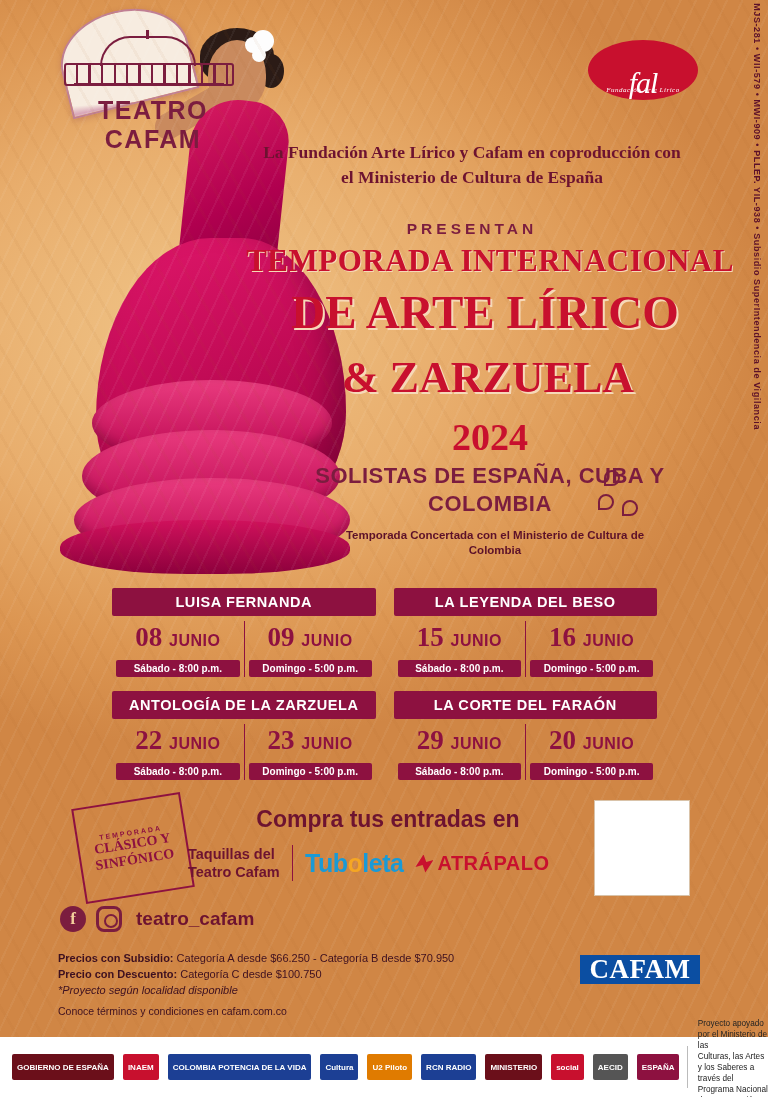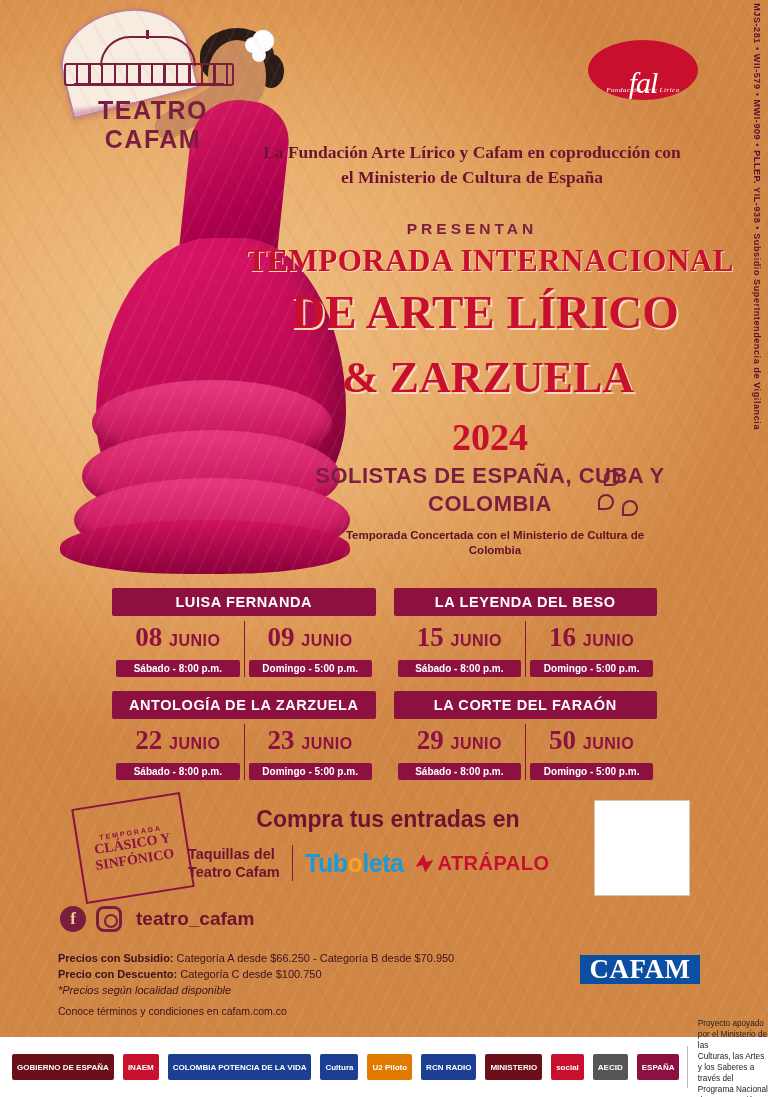--- a/index.html
+++ b/index.html
@@ -387,21 +387,21 @@
     </div>
 
     <div class="show">
       <div class="name">LA CORTE DEL FARAÓN</div>
       <div class="dates">
         <div class="d">
           <div class="day"><span>29</span> <span class="mon">JUNIO</span></div>
           <div class="time">Sábado - 8:00 p.m.</div>
         </div>
         <div class="d">
-          <div class="day"><span>50</span> <span class="mon">JUNIO</span></div>
+          <div class="day"><span>20</span> <span class="mon">JUNIO</span></div>
           <div class="time">Domingo - 5:00 p.m.</div>
         </div>
       </div>
     </div>
   </div>
 
   <div class="layer" id="clasico">
     <div class="t1">TEMPORADA</div>
     <div class="t2">CLÁSICO Y SINFÓNICO</div>
   </div>
@@ -420,21 +420,21 @@
 
   <div class="layer" id="social">
     <div class="circ">f</div>
     <div class="ig"></div>
     <div class="handle">teatro_cafam</div>
   </div>
 
   <div class="layer" id="prices">
     <div><b>Precios con Subsidio:</b><span> Categoría A desde $66.250 - Categoría B desde $70.950</span></div>
     <div><b>Precio con Descuento:</b><span> Categoría C desde $100.750</span></div>
-    <div class="ital">*Precios según localidad disponible</div>
+    <div class="ital">*Proyecto según localidad disponible</div>
   </div>
   <div class="layer" id="terms">Conoce términos y condiciones en cafam.com.co</div>
 
   <div class="layer" id="cafam-logo">
     <span>CAFAM</span>
   </div>
 
   <div id="footer">
     <div class="logos">
       <div class="lg" style="background:#6b0f1a">GOBIERNO DE ESPAÑA</div>

